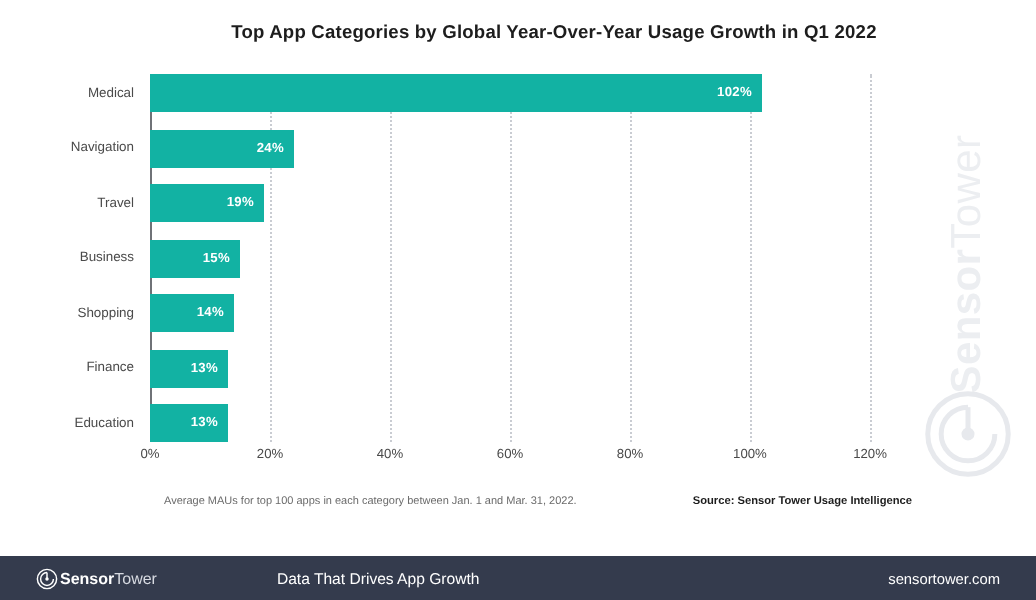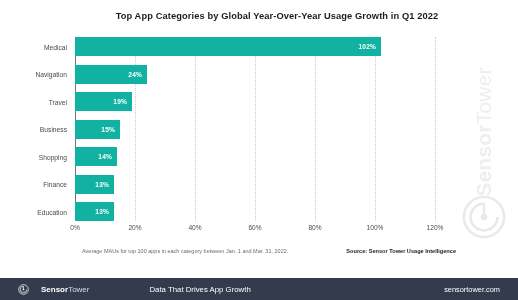--- a/index.html
+++ b/index.html
@@ -173,21 +173,21 @@
     height: 22px;
     background: #343b4d;
     display: flex;
     align-items: center;
     padding: 0 18px;
     box-sizing: border-box;
   }
   #footer-logo {
     display: flex;
     align-items: center;
-    gap: 12px;
+    gap: 1px;
   }
   #footer-logo-mark { width: 11px; height: 11px; display: block; }
   #footer-logo-text {
     font-size: 8px;
     color: #ffffff;
     white-space: nowrap;
   }
   #footer-logo-text .lg-bold { font-weight: bold; }
   #footer-logo-text .lg-light { color: #d7dae1; }
   #footer-tagline {

